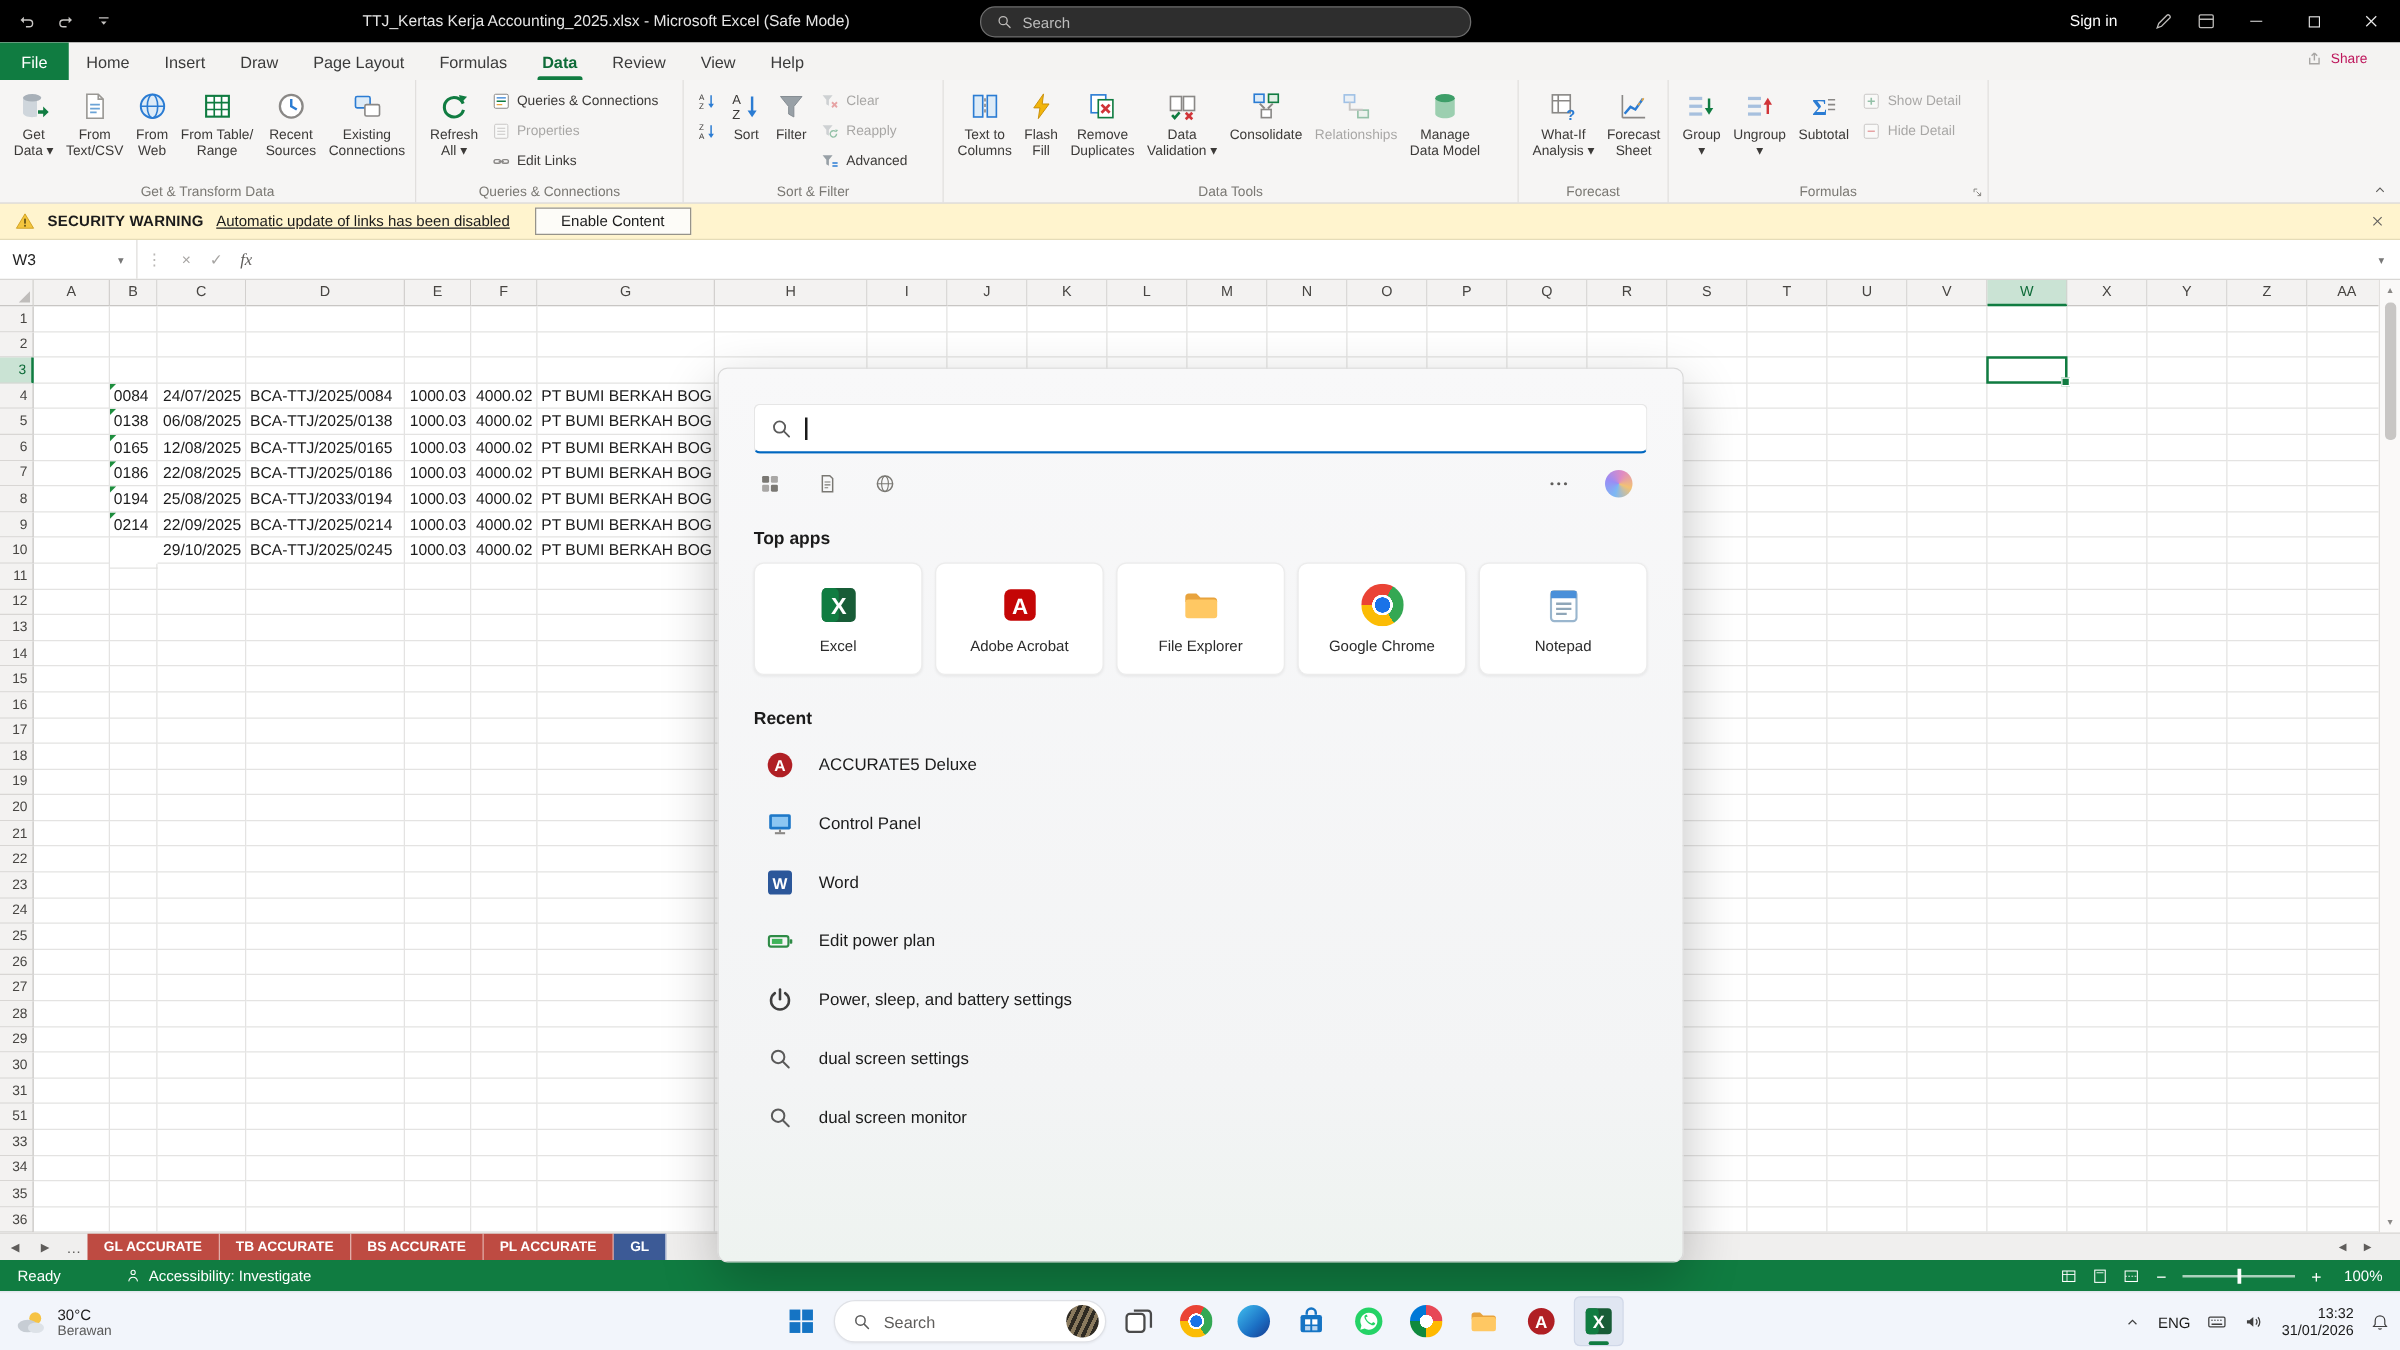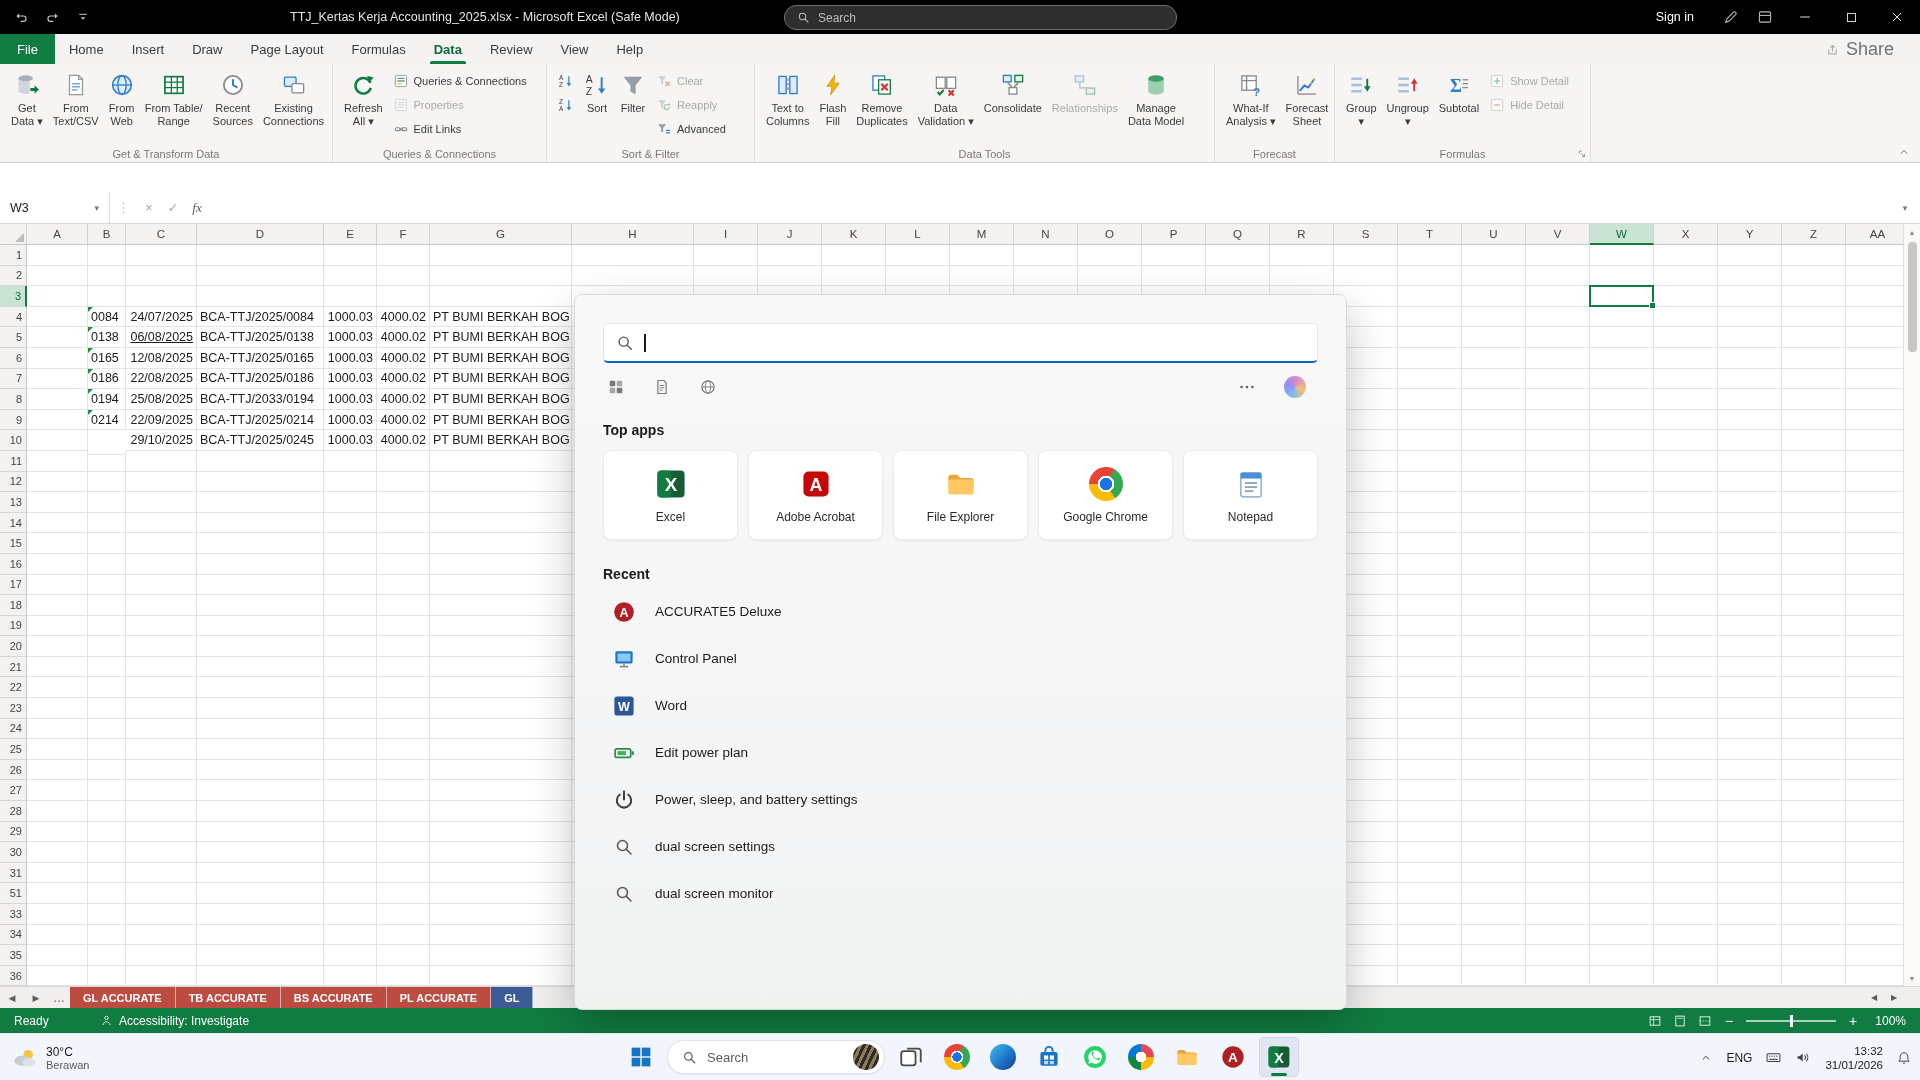--- a/index.html
+++ b/index.html
@@ -24,21 +24,21 @@
 
   
   .ribbontabs{position:absolute;left:0;top:34px;width:100%;height:30px;background:#F4F3F2;
     display:flex;align-items:stretch;}
   .rtab{padding:0 14px;font-size:13px;color:#3b3b3b;display:flex;align-items:center;position:relative;}
   .rtab.file{background:#107C41;color:#fff;padding:0 17px;}
   .rtab.active{color:#0E6B38;font-weight:bold;}
   .rtab.active::after{content:"";position:absolute;left:10px;right:10px;bottom:0;height:3px;
     background:#107C41;border-radius:2px 2px 0 0;}
   .share-btn{position:absolute;right:26px;top:39px;display:flex;align-items:center;gap:6px;
-    font-size:18px;color:#737373;}
+    font-size:11px;color:#be185d;}
 
   
   .ribbon{position:absolute;left:0;top:64px;width:100%;height:99px;background:#F6F5F4;
     border-bottom:1px solid #D4D2CF;display:flex;box-sizing:border-box;}
   .rgroup{position:relative;flex:none;border-right:1px solid #E1DFDD;box-sizing:border-box;
     padding:2px 4px 16px 6px;}
   .rgroup-items{display:flex;align-items:flex-start;height:78px;}
   .glabel{position:absolute;left:0;right:0;bottom:2px;text-align:center;font-size:11px;color:#7A7873;}
   .launcher{position:absolute;right:3px;bottom:3px;}
   .bigbtn{display:flex;flex-direction:column;align-items:center;padding:4px 5px 0;border-radius:2px;}
@@ -688,20 +688,38 @@
           </svg>
         </span>
       </div>
     </div>
   <span class="collapse-ribbon" data-icon="chevron-up-small">
       <svg width="12" height="12" viewBox="0 0 20 20">
         <polyline points="5,12.5 10,7.5 15,12.5" fill="none" stroke="#5F5D5B" stroke-width="1.5"></polyline>
       </svg>
     </span>
 
+  <div class="msgbar">
+    <span data-icon="warning">
+        <svg width="16" height="16" viewBox="0 0 20 20">
+          <path d="M10 2.6L18.6 17H1.4z" fill="#F3C53E" stroke="#C99712" stroke-width="0.8"></path>
+          <rect x="9.2" y="7.4" width="1.6" height="5" fill="#5B4A12"></rect>
+          <rect x="9.2" y="13.6" width="1.6" height="1.8" fill="#5B4A12"></rect>
+        </svg>
+      </span>
+    <b>SECURITY WARNING</b>
+    <a>Automatic update of links has been disabled</a>
+    <button>Enable Content</button>
+    <span class="msg-close" data-icon="close-x">
+        <svg width="12" height="12" viewBox="0 0 20 20">
+          <line x1="4.5" y1="4.5" x2="15.5" y2="15.5" stroke="#5F5D5B" stroke-width="1.4"></line>
+          <line x1="15.5" y1="4.5" x2="4.5" y2="15.5" stroke="#5F5D5B" stroke-width="1.4"></line>
+        </svg>
+      </span>
+  </div>
 
   <div class="fbar">
     <div class="namebox">
       <span>W3</span>
       <span class="nb-caret">▾</span>
     </div>
     <span class="fxsep">⋮</span>
     <span class="fxbtn">×</span>
     <span class="fxbtn">✓</span>
     <span class="fxbtn fx">fx</span>
@@ -857,21 +875,21 @@
         <div class="gcell" style="width: 64px;"></div>
         <div class="gcell" style="width: 64px;"></div>
         <div class="gcell" style="width: 64px;"></div>
         <div class="gcell" style="width: 64px;"></div>
         <div class="gcell" style="width: 64px;"></div>
       </div>
       <div class="xrow">
         <div class="rhd">5</div>
         <div class="gcell" style="width: 61px;"></div>
         <div class="gcell err" style="width: 38px;">0138</div>
-        <div class="gcell num" style="width: 71px; text-decoration: underline;">06/08/2025</div>
+        <div class="gcell num" style="width: 71px;">06/08/2025</div>
         <div class="gcell" style="width: 127px;">BCA-TTJ/2025/0138</div>
         <div class="gcell num" style="width: 53px;">1000.03</div>
         <div class="gcell num" style="width: 53px;">4000.02</div>
         <div class="gcell" style="width: 142px;">PT BUMI BERKAH BOG</div>
         <div class="gcell" style="width: 122px;"></div>
         <div class="gcell" style="width: 64px;"></div>
         <div class="gcell" style="width: 64px;"></div>
         <div class="gcell" style="width: 64px;"></div>
         <div class="gcell" style="width: 64px;"></div>
         <div class="gcell" style="width: 64px;"></div>

